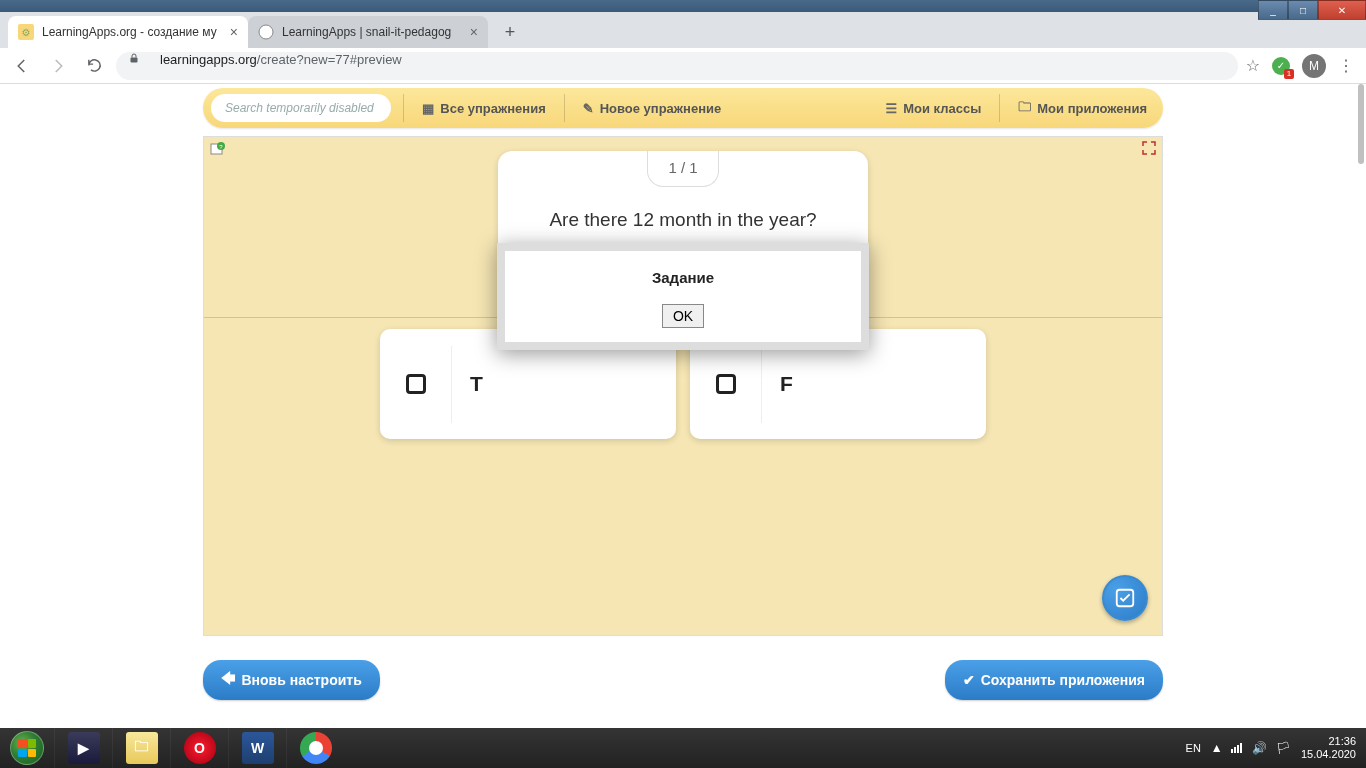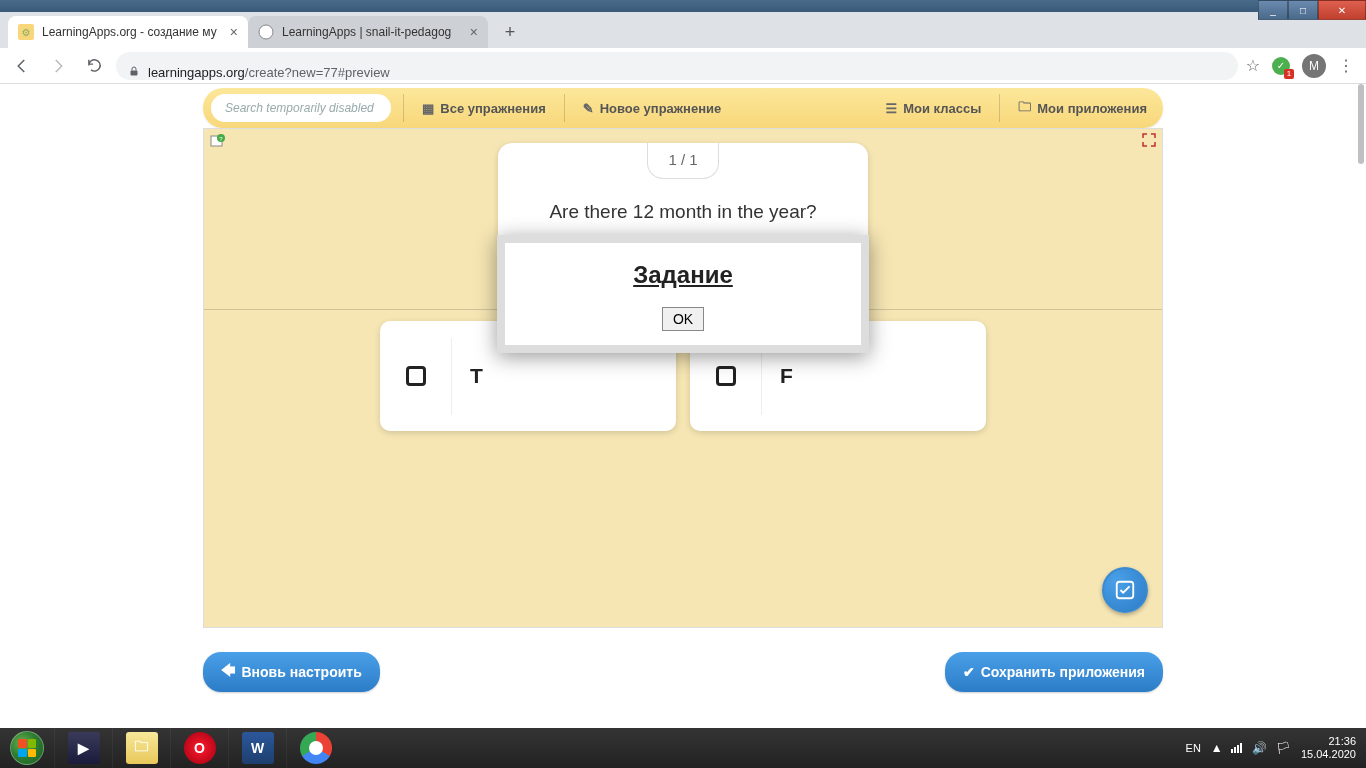--- a/index.html
+++ b/index.html
@@ -19,21 +19,21 @@
     .tab.inactive { background: #cdd1d6; }
     .tab-favicon { width: 16px; height: 16px; margin-right: 8px; flex-shrink: 0; }
     .tab-title { white-space: nowrap; overflow: hidden; text-overflow: ellipsis; flex: 1; }
     .tab-close { margin-left: 8px; font-size: 14px; color: #666; cursor: pointer; }
     .new-tab { width: 28px; height: 28px; border-radius: 50%; display: flex; align-items: center; justify-content: center; margin-left: 8px; margin-bottom: 2px; font-size: 18px; color: #555; cursor: pointer; }
 
     
     .addr-bar { height: 36px; background: #fff; border-bottom: 1px solid #ddd; display: flex; align-items: center; padding: 0 8px; gap: 8px; }
     .nav-btn { width: 28px; height: 28px; display: flex; align-items: center; justify-content: center; color: #5f6368; cursor: pointer; border-radius: 50%; }
     .nav-btn.disabled { color: #bbb; }
-    .url-container { flex: 1; height: 28px; background: #f1f3f4; border-radius: 14px; display: flex; align-items: flex-end; padding: 0 12px; gap: 8px; }
+    .url-container { flex: 1; height: 28px; background: #f1f3f4; border-radius: 14px; display: flex; align-items: flex-start; padding: 0 12px; gap: 20px; }
     .lock-icon { font-size: 12px; color: #5f6368; }
     .url-text { font-size: 13px; color: #202124; }
     .url-text .domain { color: #202124; }
     .url-text .path { color: #5f6368; }
     .addr-right { display: flex; align-items: center; gap: 12px; padding-right: 4px; }
     .star-icon { color: #5f6368; font-size: 16px; }
     .ext-icon { width: 18px; height: 18px; background: #4caf50; border-radius: 50%; position: relative; display:flex; align-items:center; justify-content:center; color:#fff; font-size:10px;}
     .ext-badge { position: absolute; bottom: -4px; right: -4px; background: #d93025; color: #fff; font-size: 8px; width: 10px; height: 10px; border-radius: 2px; display: flex; align-items: center; justify-content: center; }
     .profile-icon { width: 24px; height: 24px; background: #757575; border-radius: 50%; color: #fff; display: flex; align-items: center; justify-content: center; font-size: 12px; }
     .menu-dots { font-size: 16px; color: #5f6368; cursor: pointer; }
@@ -45,42 +45,42 @@
 
     .site-nav { height: 40px; background: linear-gradient(#fce79a, #f8d77a); border-radius: 20px; display: flex; align-items: center; margin-top: 4px; position: relative; box-shadow: 0 1px 2px rgba(0,0,0,0.1);}
     .search-box { background: #fff; border-radius: 16px; height: 28px; margin-left: 8px; padding: 0 14px; display: flex; align-items: center; font-size: 12px; color: #9aa; font-style: italic; width: 180px;}
     .nav-sep { width: 1px; height: 28px; background: rgba(0,0,0,0.15); margin: 0 12px; }
     .nav-item { display: flex; align-items: center; gap: 6px; font-size: 13px; color: #555; font-weight: bold; cursor: pointer; padding: 0 6px;}
     .nav-item .ni-icon { font-size: 13px; color: #666; }
     .nav-spacer { flex: 1; }
 
     .page-title { font-family: Verdana, sans-serif; font-size: 19px; font-weight: bold; color: #595959; letter-spacing: 2px; margin: 28px 0 10px 4px; }
 
-    .exercise-frame { height: 500px; background: #f6e6b4; border: 1px solid #ddd; position: relative; }
+    .exercise-frame { height: 500px; background: #f6e6b4; border: 1px solid #ddd; position: relative; margin-top: 8px; }
     .help-icon { position: absolute; left: 6px; top: 4px; width: 16px; height: 16px; cursor: pointer;}
     .help-icon svg { width: 16px; height: 16px; }
     .fullscreen-icon { position: absolute; right: 6px; top: 4px; font-size: 14px; color: #d03030; cursor: pointer; }
 
     .question-card { position: absolute; left: 50%; top: 14px; transform: translateX(-50%); width: 370px; background: #fff; border-radius: 14px; box-shadow: 0 2px 6px rgba(0,0,0,0.15); padding: 0 0 28px 0; text-align: center; }
     .counter-pill { display: inline-block; margin-top: 0; padding: 8px 20px 10px 20px; font-size: 15px; color: #666; border: 1px solid #ddd; border-top: none; border-radius: 0 0 16px 16px; background: #fff;}
     .question-text { font-size: 19px; color: #333; margin-top: 22px; padding: 0 20px; }
 
     .answers-row { position: absolute; left: 50%; top: 192px; transform: translateX(-50%); display: flex; gap: 14px; }
     .answer-card { width: 296px; height: 110px; background: #fff; border-radius: 10px; box-shadow: 0 2px 6px rgba(0,0,0,0.15); display: flex; align-items: center; cursor: pointer; }
     .answer-left { width: 72px; display: flex; align-items: center; justify-content: center; border-right: 1px solid #eee; height: 70%; }
     .answer-checkbox { width: 20px; height: 20px; border: 3px solid #222; border-radius: 4px; }
     .answer-label { flex: 1; font-size: 21px; font-weight: bold; color: #222; padding-left: 18px; }
 
     .horizontal-line { position: absolute; left: 0; right: 0; top: 180px; height: 1px; background: rgba(0,0,0,0.15); }
 
     .check-fab { position: absolute; right: 14px; bottom: 14px; width: 46px; height: 46px; background: radial-gradient(circle at 30% 30%, #4aa0e8, #2b7cc6); border-radius: 50%; display: flex; align-items: center; justify-content: center; color: #fff; box-shadow: 0 2px 4px rgba(0,0,0,0.3); cursor: pointer; border: 2px solid #3a8ad0;}
 
     
     .modal { position: absolute; left: 50%; top: 106px; transform: translateX(-50%); width: 372px; background: #fff; border: 8px solid #ddd; box-shadow: 0 4px 20px rgba(0,0,0,0.4); text-align: center; padding: 18px 0 14px 0; z-index: 10; }
-    .modal-title { font-size: 24px; font-weight: bold; color: #222; text-decoration: underline; }
+    .modal-title { font-size: 15px; font-weight: bold; color: #222; }
     .modal-body { font-size: 14px; color: #333; margin-top: 14px; }
     .modal-ok { margin-top: 18px; padding: 3px 10px; font-size: 14px; border: 1px solid #888; background: #f0f0f0; cursor: pointer; }
 
     .action-row { display: flex; justify-content: space-between; margin-top: 24px; padding-bottom: 20px;}
     .action-btn { background: linear-gradient(#4aa0e8, #2b7cc6); color: #fff; border: none; border-radius: 18px; padding: 8px 18px; font-size: 14px; font-weight: bold; display: flex; align-items: center; gap: 6px; cursor: pointer; box-shadow: 0 1px 2px rgba(0,0,0,0.2);}
 
     
     .taskbar { position: absolute; bottom: 0; left: 0; right: 0; height: 40px; background: linear-gradient(rgba(30,30,30,0.9), rgba(10,10,10,0.9)); display: flex; align-items: center; }
     .start-orb { width: 54px; height: 40px; display: flex; align-items: center; justify-content: center; }
     .start-circle { width: 34px; height: 34px; border-radius: 50%; background: radial-gradient(circle at 35% 35%, #6ab04c, #2e7d32 45%, #1b5e20); border: 1px solid rgba(255,255,255,0.3); position:relative; overflow:hidden;}

